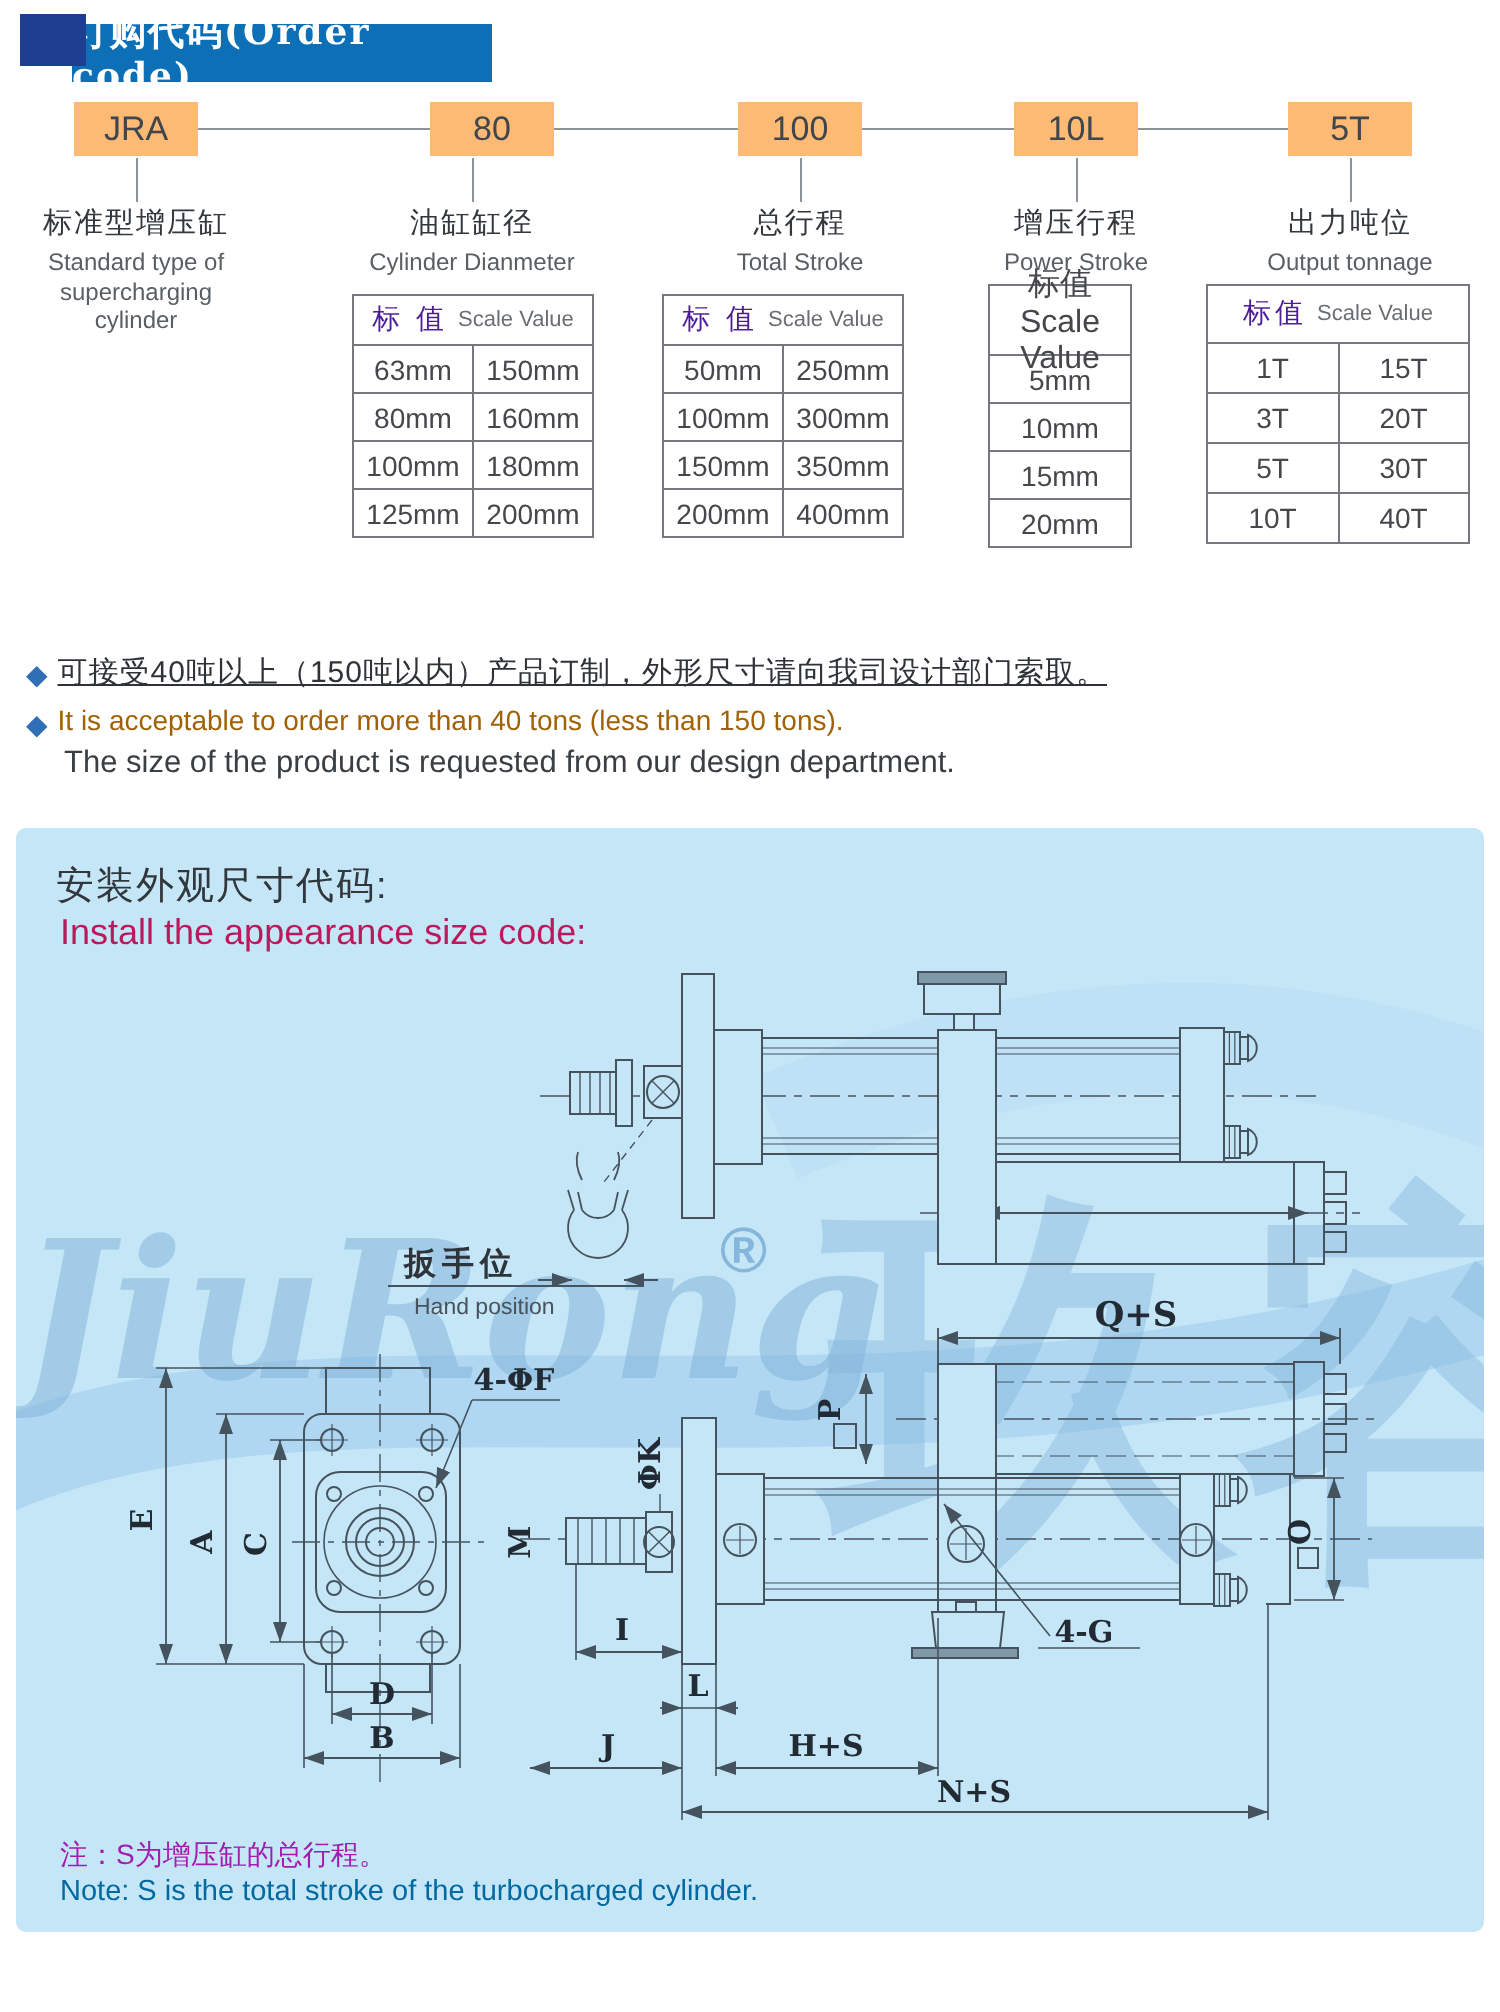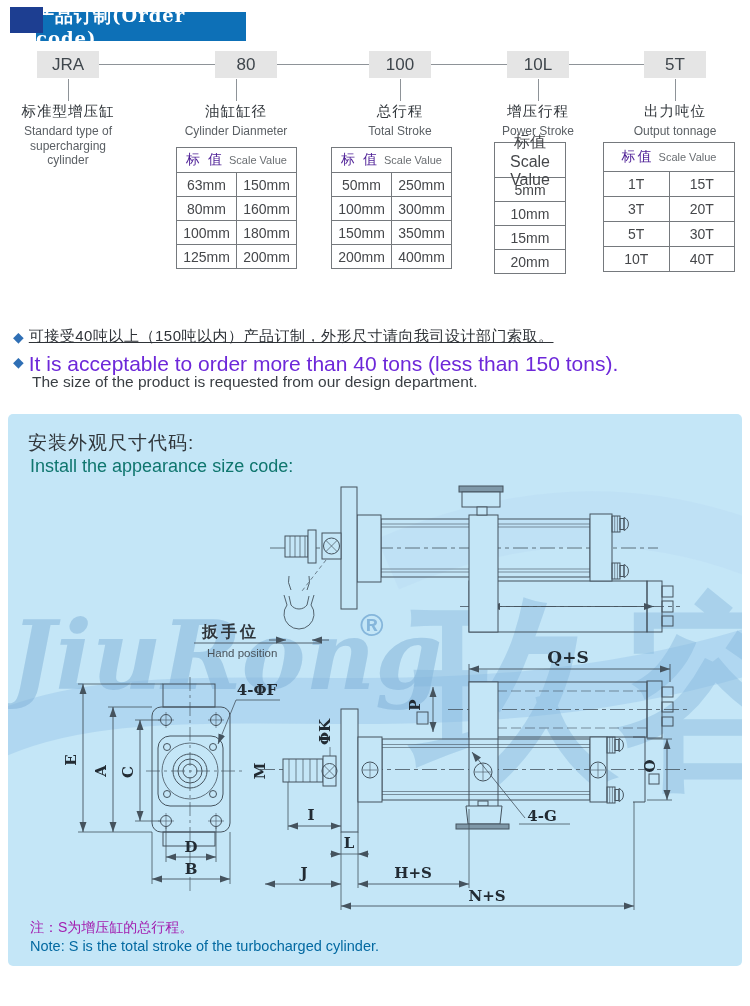--- a/index.html
+++ b/index.html
@@ -5,62 +5,62 @@
   html,body{margin:0;padding:0;background:#e8e8e8;}
   .page{position:relative;width:750px;height:1006px;background:#ffffff;overflow:hidden;
         font-family:"Liberation Sans",sans-serif;-webkit-font-smoothing:antialiased;}
   
   .banner{position:absolute;left:36px;top:12px;width:210px;height:29px;background:#0d70b7;
           color:#fff;font-family:"DejaVu Serif",serif;font-weight:bold;font-size:18px;
           display:flex;align-items:center;justify-content:center;letter-spacing:1px;}
   .navysq{position:absolute;left:10px;top:7px;width:33px;height:26px;background:#1d3e91;}
   
   .codeline{position:absolute;left:68px;top:64px;width:607px;height:1px;background:#8e9398;}
-  .codebox{position:absolute;top:51px;width:62px;height:27px;background:#e5e5e5;
+  .codebox{position:absolute;top:51px;width:62px;height:27px;background:#fdba74;
            color:#3f464c;font-size:17px;display:flex;align-items:center;justify-content:center;}
   .stub{position:absolute;top:79px;width:1px;height:22px;background:#8e9398;}
   .seglab{position:absolute;top:102px;width:160px;text-align:center;}
   .seglab .cn{font-size:14.5px;color:#33383d;letter-spacing:1px;}
   .seglab .en{font-size:12px;color:#5a5f64;line-height:14.5px;margin-top:3px;white-space:pre-line;}
   
   .vtable{position:absolute;border:1px solid #75797d;color:#45474a;text-align:center;background:#fff;}
   .vt-head{display:flex;align-items:center;justify-content:center;gap:5px;}
   .vt-head .hcn{font-size:14px;color:#4c1d95;letter-spacing:2px;}
   .vt-head .hen{font-size:11px;color:#6a6e72;}
   .vt-headcol{display:flex;flex-direction:column;align-items:center;justify-content:center;}
   .vt-row{display:flex;border-top:1px solid #75797d;}
   .vt-cell{flex:1;display:flex;align-items:center;justify-content:center;font-size:14px;}
   .vt-cell + .vt-cell{border-left:1px solid #75797d;}
   
   .bullet{position:absolute;left:13px;display:flex;align-items:flex-start;}
   .diam{color:#2f6fb5;font-size:14px;margin-right:5px;line-height:20px;}
   .btxt-cn{font-size:15px;color:#2f3338;letter-spacing:0.5px;text-decoration:underline;}
-  .btxt-en{font-size:21px;color:#6d28d9;}
+  .btxt-en{font-size:14px;color:#a16207;}
   .bcont{position:absolute;left:32px;font-size:15.5px;color:#3a3f44;}
   
   .bluebox{position:absolute;left:8px;top:414px;width:734px;height:552px;background:#c4e6f7;border-radius:5px;}
   .dtitle-cn{position:absolute;left:20px;top:16px;font-size:19px;color:#31373c;letter-spacing:1px;}
-  .dtitle-en{position:absolute;left:22px;top:42px;font-size:18px;color:#0f766e;}
+  .dtitle-en{position:absolute;left:22px;top:42px;font-size:18px;color:#be185d;}
   .dnote-cn{position:absolute;left:22px;top:505px;font-size:14px;color:#a21caf;}
   .dnote-en{position:absolute;left:22px;top:524px;font-size:14.5px;color:#0369a1;}
   #draw{position:absolute;left:0;top:0;}
   #draw .dim{font:bold 15px "DejaVu Serif",serif;fill:#222b33;text-anchor:middle;}
   #draw .cnb{font:bold 16px "Liberation Sans",sans-serif;fill:#2e343a;letter-spacing:3px;}
   #draw .ensm{font:11.5px "Liberation Sans",sans-serif;fill:#49535b;}
   #draw .wm-script{font:italic bold 96px "DejaVu Serif",serif;fill:rgba(124,174,214,0.48);}
   #draw .wm-cn{font:bold 205px "Liberation Sans",sans-serif;fill:rgba(130,180,220,0.42);}
   #draw .wm-reg{font:bold 32px "Liberation Sans",sans-serif;fill:rgba(112,165,210,0.75);}
 </style>
 </head>
 <body>
 
 <div class="page">
 
   <div class="banner">
-    <span>产品订制(Order code)</span>
+    <span>订购代码(Order code)</span>
   </div>
   <div class="navysq"></div>
 
   <div class="codeline"></div>
 
   <div class="codebox" style="left:37px">
       <span>JRA</span>
     </div>
   <div class="codebox" style="left:215px">
       <span>80</span>

